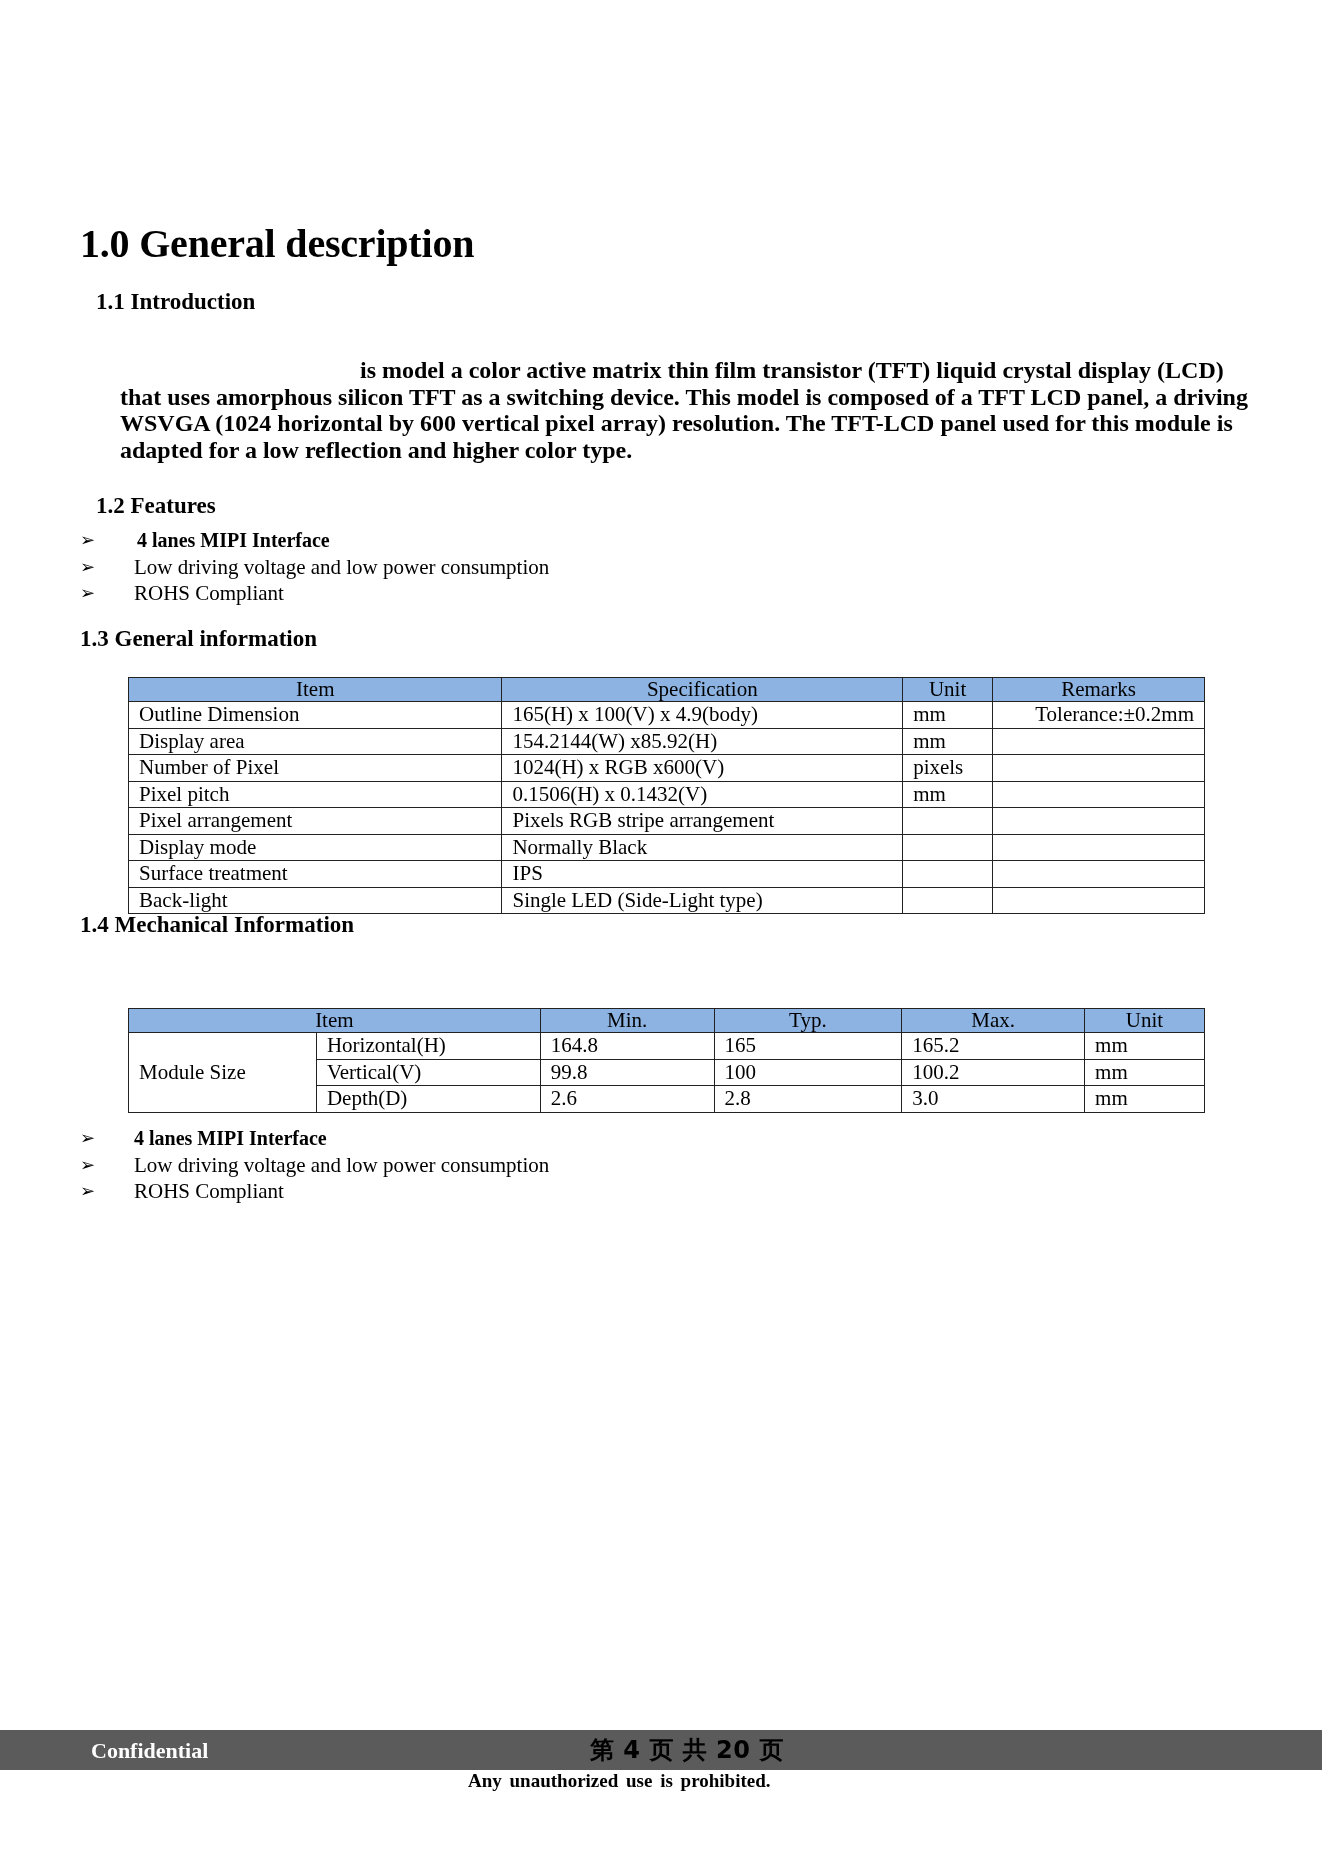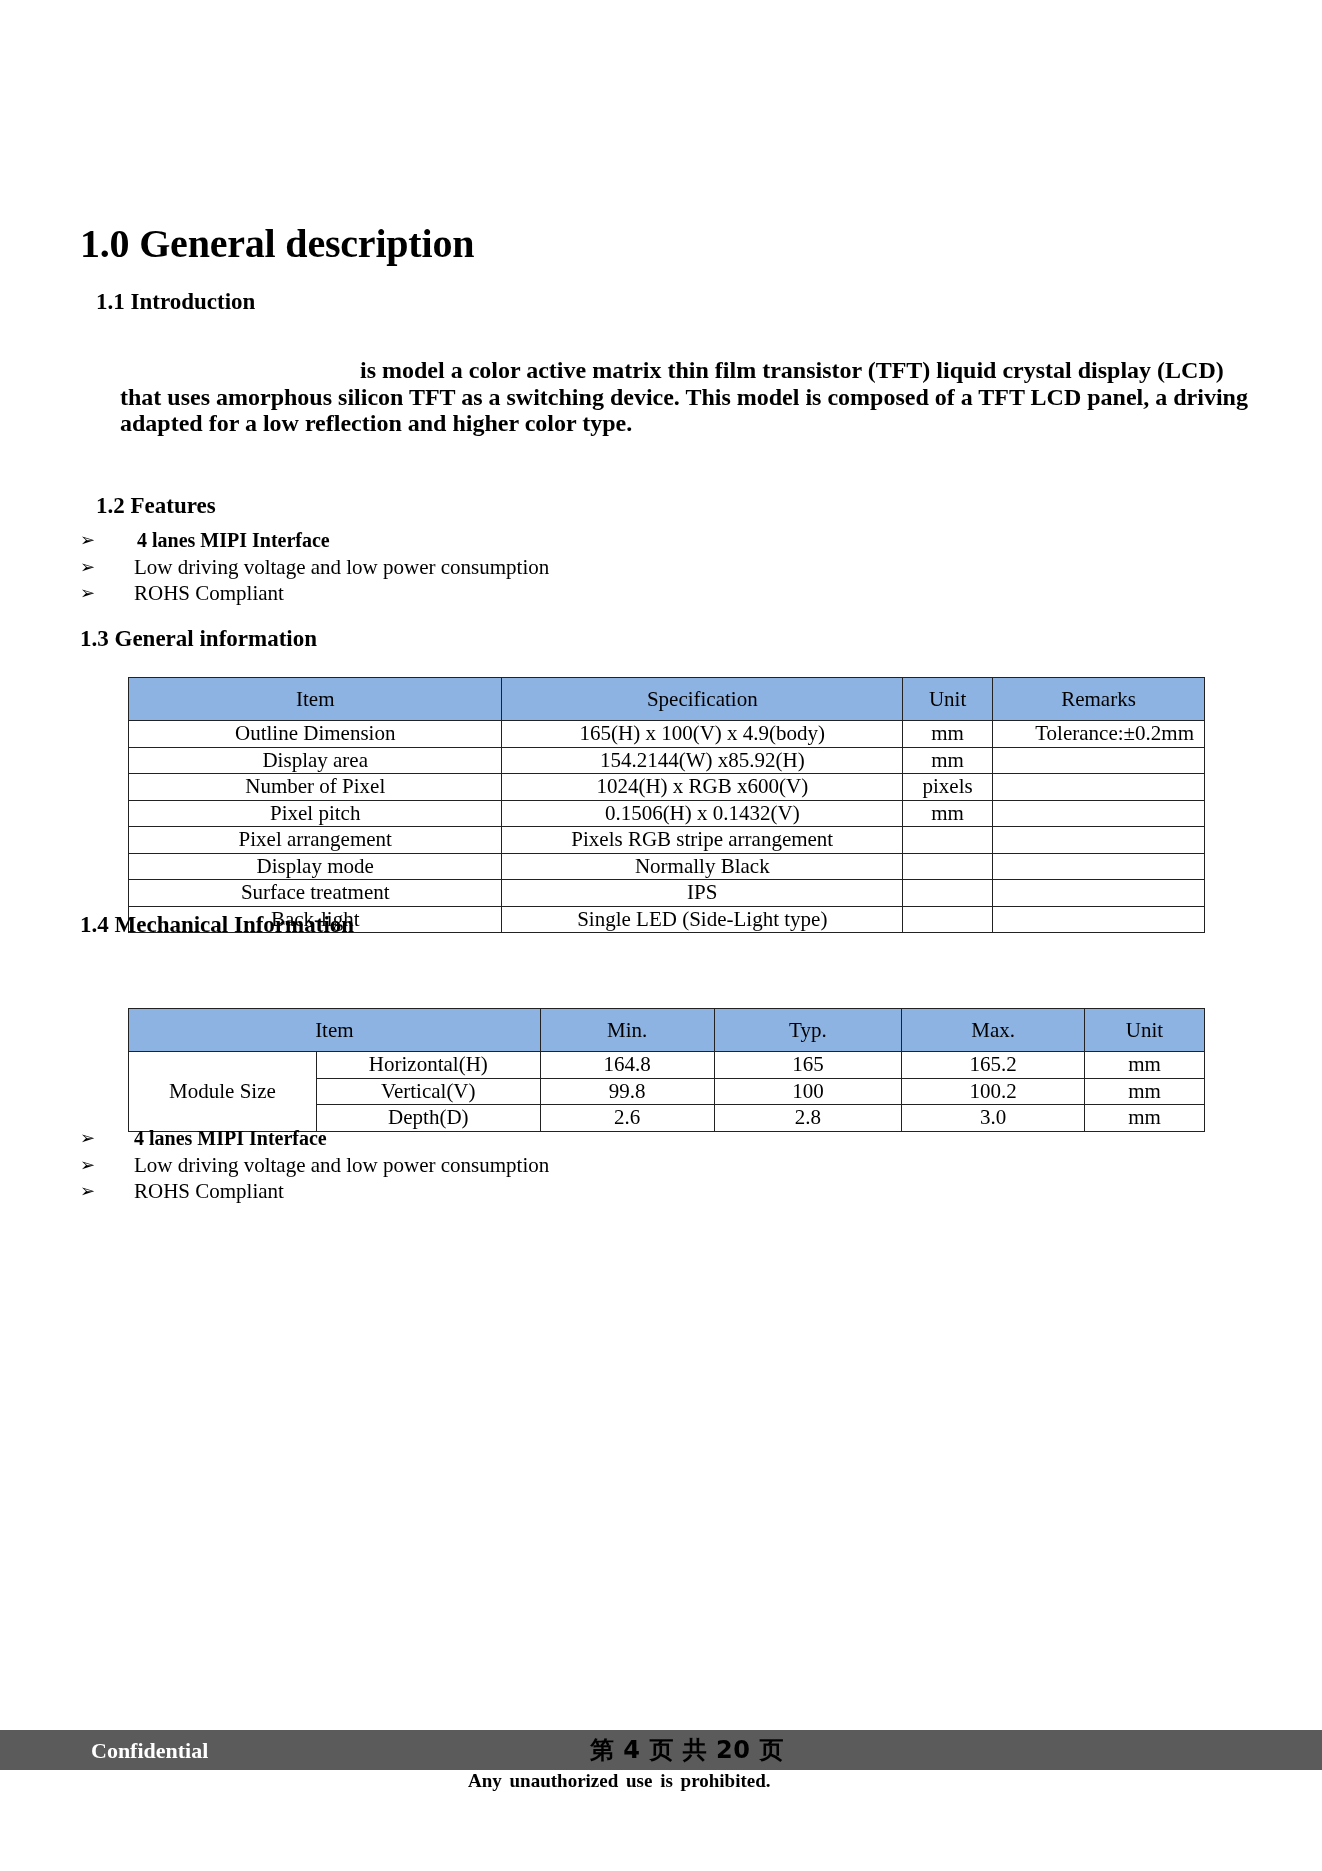--- a/index.html
+++ b/index.html
@@ -80,28 +80,28 @@
       border-collapse: collapse;
       font-size: 21px;
       line-height: 1;
     }
     table.spec td, table.spec th {
       border: 1.5px solid #222;
       padding: 0 10px;
       height: 26.5px;
       box-sizing: border-box;
       font-weight: normal;
-      text-align: center;
+      text-align: left;
       white-space: nowrap;
       vertical-align: middle;
     }
     table.spec th {
       background: #8db3e2;
       text-align: center;
-      height: 43px;
+      height: 24px;
     }
     table.general { left: 128px; top: 677px; width: 1077px; }
     table.general col.c1 { width: 374px; }
     table.general col.c2 { width: 401px; }
     table.general col.c3 { width: 90px; }
     table.general col.c4 { width: 212px; }
 
     table.mechanical { left: 128px; top: 1008px; width: 1077px; }
     table.mechanical col.c1 { width: 188px; }
     table.mechanical col.c2 { width: 224px; }
@@ -154,20 +154,21 @@
 </head>
 <body>
 
 <h1 class="h1">1.0 General description</h1>
 
 <h2 class="h2 intro">1.1 Introduction</h2>
 
 <p class="intro-para">
   <span class="line first">is model a color active matrix thin film transistor (TFT) liquid crystal display (LCD)</span>
   <span class="line">that uses amorphous silicon TFT as a switching device. This model is composed of a TFT LCD panel, a driving</span>
+  <span class="line">WSVGA (1024 horizontal by 600 vertical pixel array) resolution.  The TFT-LCD panel used for this module is</span>
   <span class="line">adapted for a low reflection and higher color type.</span>
 </p>
 
 <h2 class="h2 features">1.2 Features</h2>
 
 <ul class="bullets features">
   <li>
     <span class="arrow">➢</span>
     <span class="txt bold">4 lanes MIPI Interface</span>
   </li>

